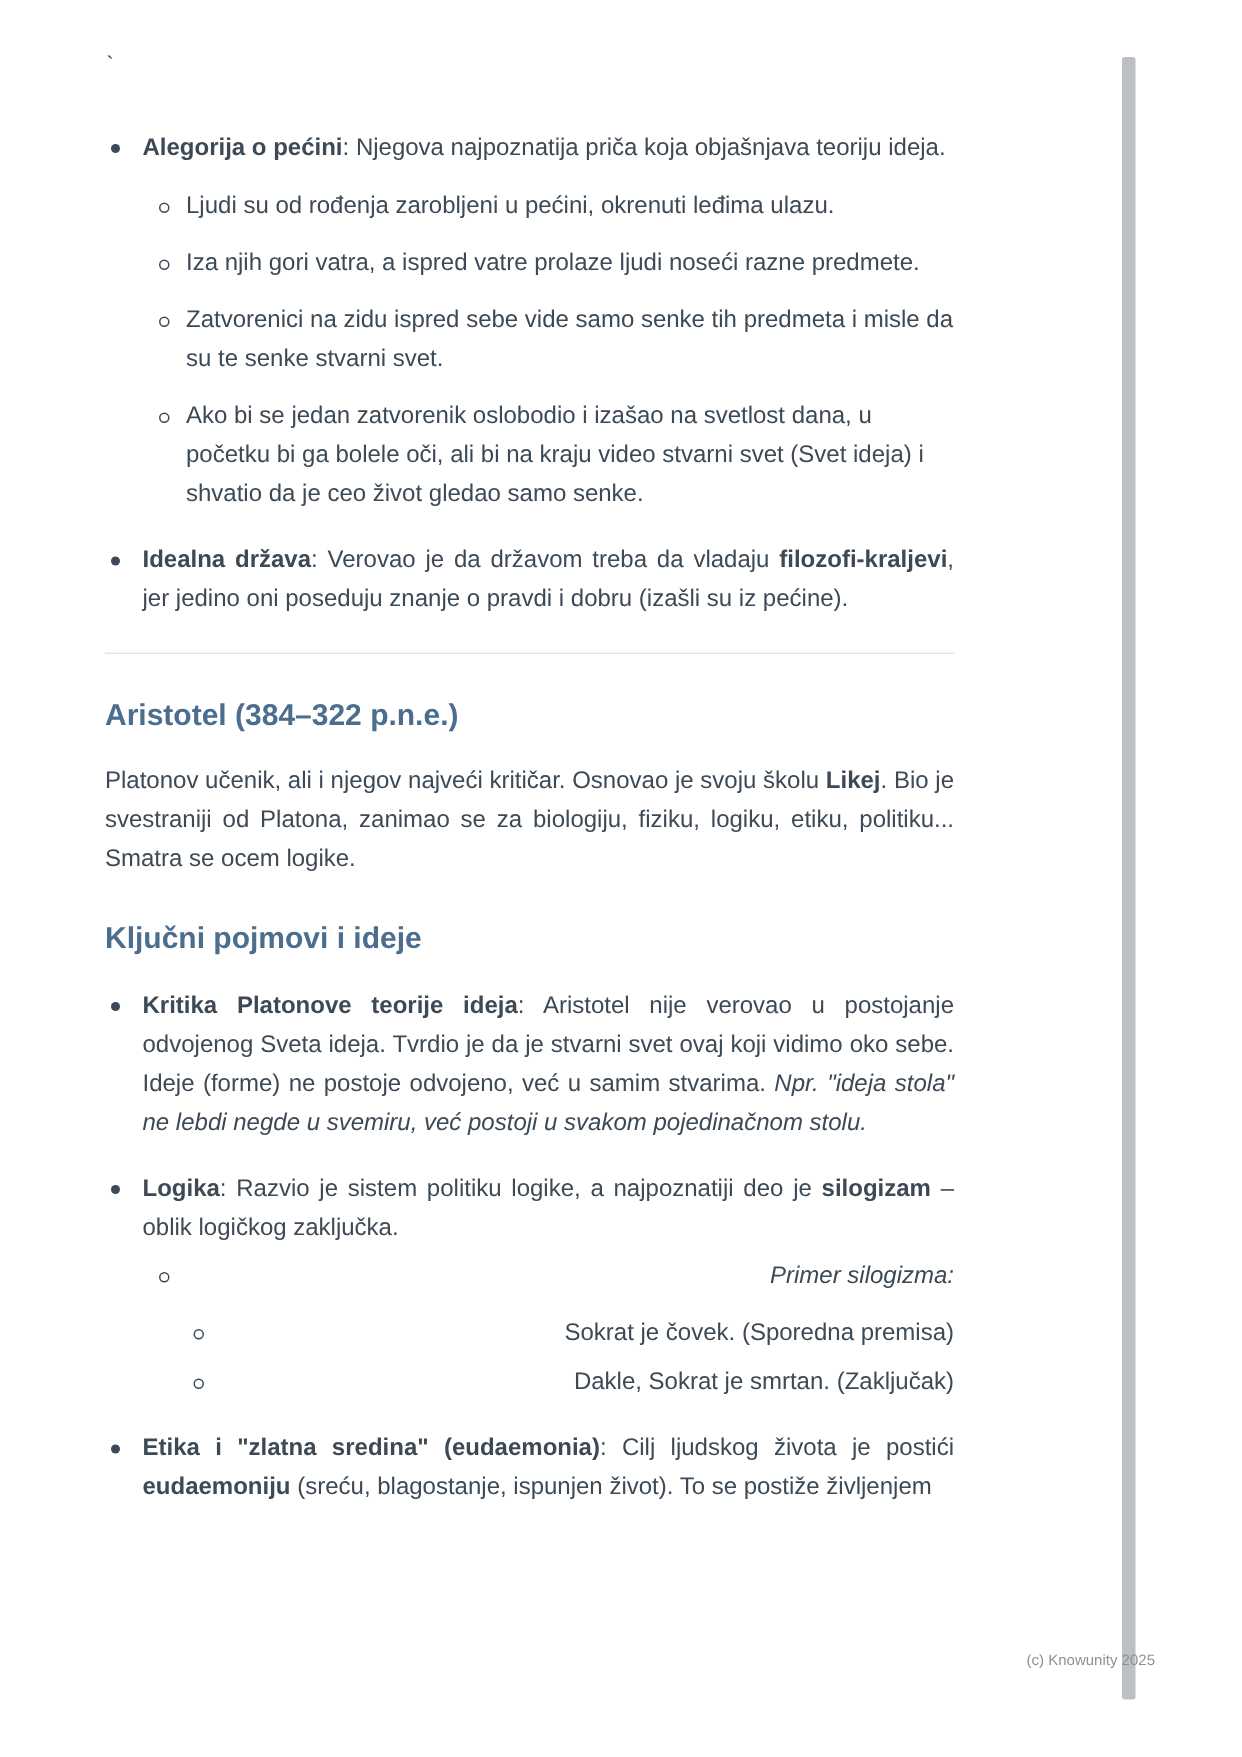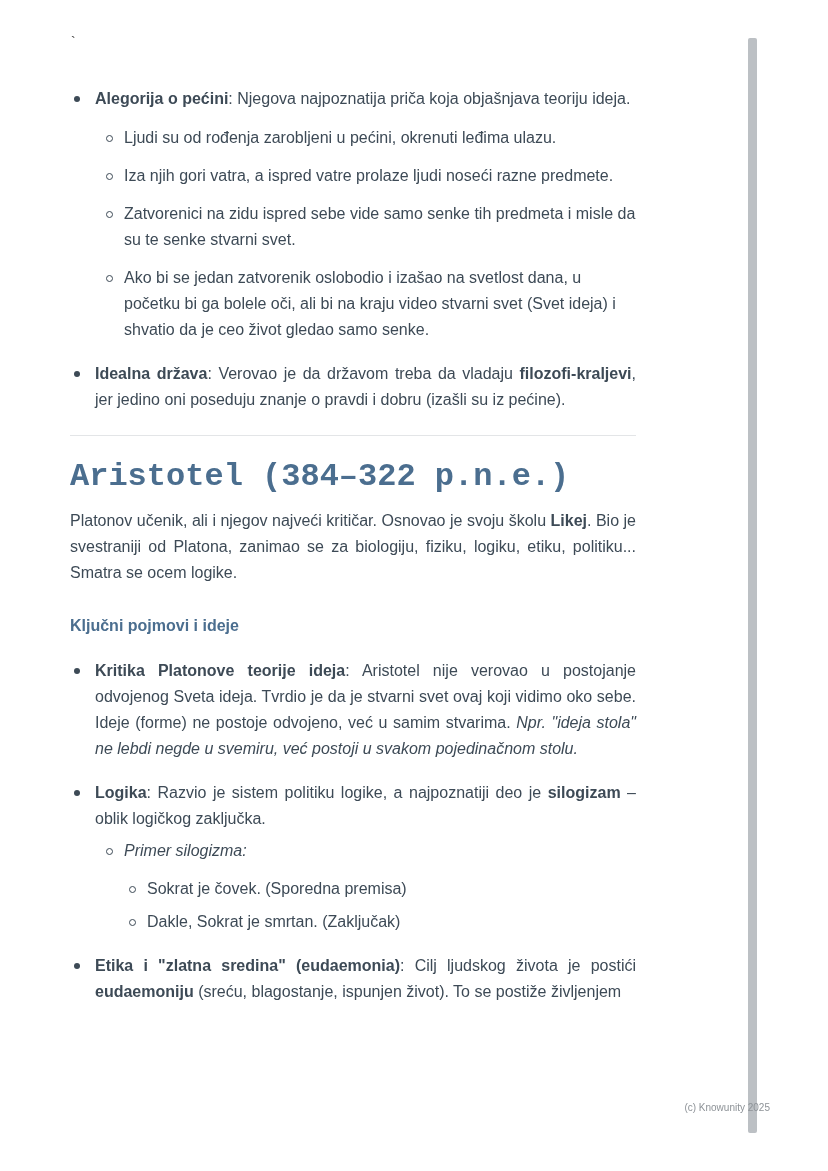--- a/index.html
+++ b/index.html
@@ -37,36 +37,36 @@
   }
   .l1 { margin-top: 18px; }
   .l1.mt0 { margin-top: 0; }
   .l1 > .txt { margin-left: 15px; flex: 1; }
   .l2 .txt, .l3 .txt { margin-left: 11px; flex: 1; }
 
   .sublist  { margin-top: 13px; padding-left: 33px; }
   .l2 { margin-bottom: 12px; }
   .l2:last-child { margin-bottom: 0; }
 
-  .sublist2 { margin-top: 6px; padding-left: 33px; }
+  .sublist2 { margin-top: 6px; padding-left: 33px; text-align: right; }
   .sublist3 { margin-top: 7px; padding-left: 23px; }
   .l3 { margin-bottom: 7px; }
   .l3:last-child { margin-bottom: 0; }
 
   .divider {
     border: none; border-top: 1px solid #e3e5e7;
     margin: 22px 0 0 0; height: 0;
   }
   .heading {
-    font-size: 32px; line-height: 34px; font-weight: 700;
-    color: #4b6e8f; margin: 24px 0 0 0; font-family: Liberation Mono, monospace;
+    font-size: 20px; line-height: 34px; font-weight: 700;
+    color: #4b6e8f; margin: 24px 0 0 0;
   }
   .para { margin-top: 14px; }
   .subheading {
-    font-size: 16px; line-height: 28px; font-weight: 700;
+    font-size: 20px; line-height: 28px; font-weight: 700;
     color: #4b6e8f; margin: 26px 0 0 0;
   }
   .scrollbar {
     position: absolute; right: 71px; top: 38px;
     width: 9px; height: 1095px;
     background: #bcc0c4; border-radius: 2px; z-index: 1;
   }
   .footer {
     position: absolute; right: 58px; top: 1102px;
     font-size: 10px; color: #8d9297; z-index: 2;

